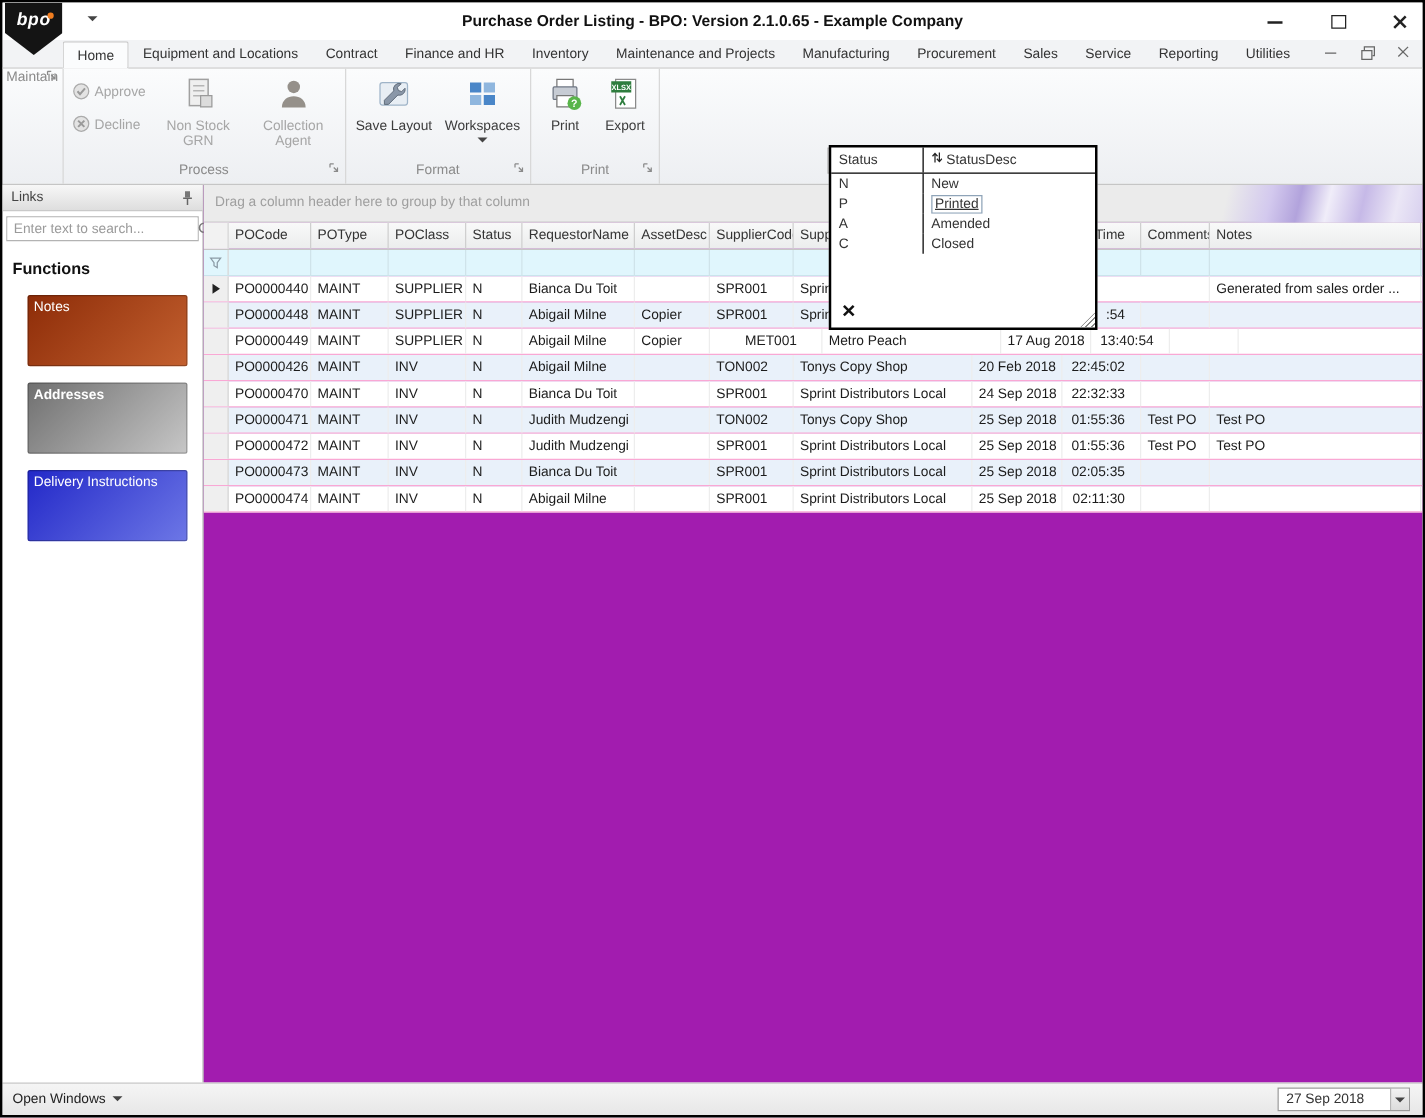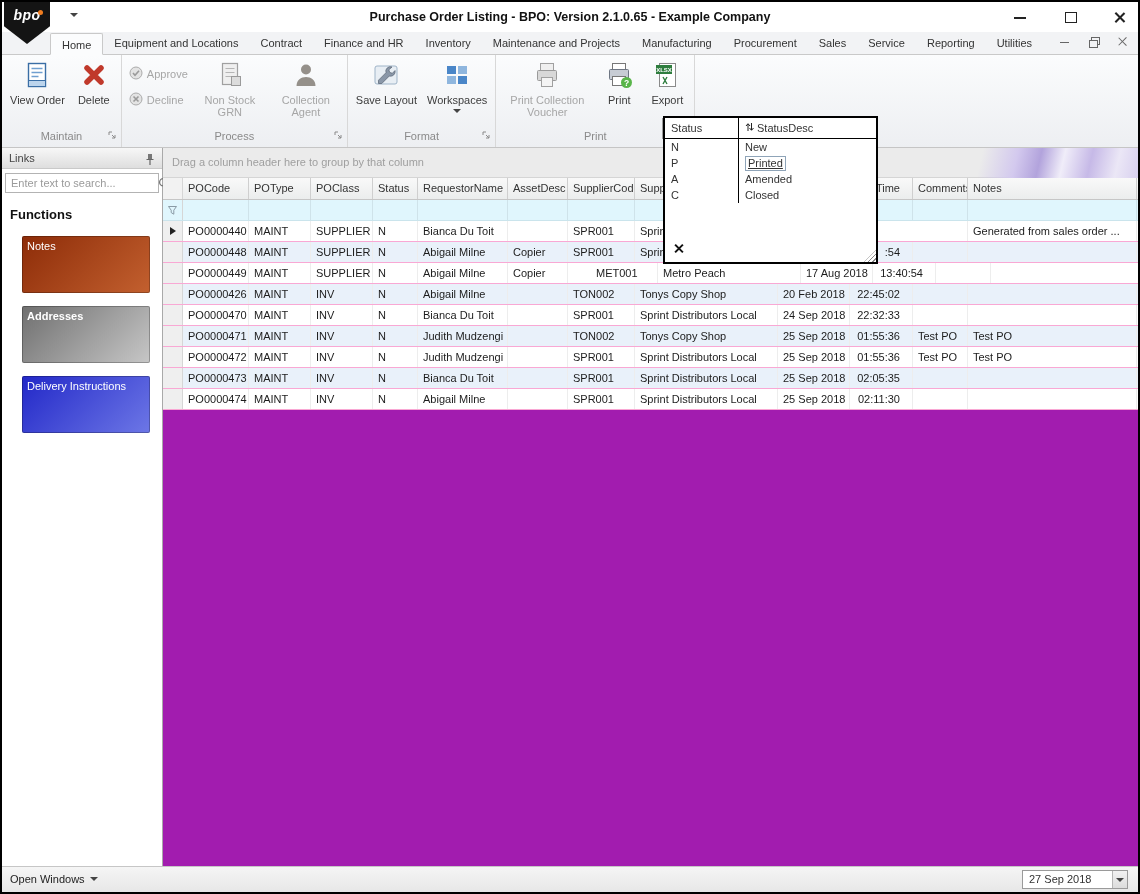--- a/index.html
+++ b/index.html
@@ -144,36 +144,20 @@
   <div class="mdibtns">
     <div class="mdib mdi-min"></div>
     <div class="mdib mdi-restore"></div>
     <div class="mdib mdi-close"></div>
   </div>
 
   <div class="ribbon">
     <div class="rgroups">
 
       <div class="rgroup">
-        <div class="rbody">
-          <div class="bigbtn">
-            <span><svg width="28" height="28">
-                  <rect x="5.5" y="2.5" width="17" height="23" fill="#fff" stroke="#3a6ea5" stroke-width="1.4"></rect>
-                  <path d="M8.5 7.5h11M8.5 11.5h11M8.5 15.5h7" stroke="#6f9fd0" stroke-width="1.4"></path>
-                  <rect x="5.5" y="19.5" width="17" height="6" fill="#bcd4ec" stroke="#3a6ea5"></rect>
-                </svg></span>
-            <span class="blabel narrow">View Order</span>
-          </div>
-          <div class="bigbtn">
-            <span><svg width="28" height="28">
-                  <path d="M7 7 L21 21 M21 7 L7 21" stroke="#c0392b" stroke-width="5.5" stroke-linecap="round"></path>
-                </svg></span>
-            <span class="blabel narrow">Delete</span>
-          </div>
-        </div>
         <div class="rlabel"><span>Maintain</span><span class="launcher"><svg width="8" height="8">
                 <path d="M1 1h3M1 1v3M7 4v3h-3M4 4l3 3" stroke="#8a8a8a" fill="none"></path>
               </svg></span></div>
       </div>
 
       <div class="rgroup">
         <div class="rbody">
           <div class="smallcol">
             <div class="smallbtn disabled">
               <span><svg width="14" height="14">
@@ -231,28 +215,20 @@
             <span class="tri"></span>
           </div>
         </div>
         <div class="rlabel"><span>Format</span><span class="launcher"><svg width="8" height="8">
                 <path d="M1 1h3M1 1v3M7 4v3h-3M4 4l3 3" stroke="#8a8a8a" fill="none"></path>
               </svg></span></div>
       </div>
 
       <div class="rgroup">
         <div class="rbody">
-          <div class="bigbtn disabled">
-            <span><svg width="28" height="28">
-                  <rect x="7.5" y="2.5" width="13" height="8" fill="#efefef" stroke="#a0a0a0"></rect>
-                  <rect x="4.5" y="9.5" width="19" height="10" rx="1" fill="#d8d8d8" stroke="#9a9a9a"></rect>
-                  <rect x="8.5" y="16.5" width="11" height="9" fill="#f4f4f4" stroke="#a0a0a0"></rect>
-                </svg></span>
-            <span class="blabel wide">Print Collection Voucher</span>
-          </div>
           <div class="bigbtn">
             <span><svg width="28" height="28">
                   <rect x="7.5" y="2.5" width="13" height="8" fill="#fff" stroke="#777"></rect>
                   <rect x="4.5" y="8.5" width="19" height="10" rx="1" fill="#c7ccd4" stroke="#6e7683"></rect>
                   <rect x="7.5" y="15.5" width="13" height="9" fill="#fff" stroke="#777"></rect>
                   <circle cx="21.5" cy="21.5" r="5.5" fill="#59b54a"></circle>
                   <text x="21.5" y="24.5" font-size="8.5" font-weight="bold" fill="#fff" text-anchor="middle">?</text>
                 </svg></span>
             <span class="blabel narrow">Print</span>
           </div>

